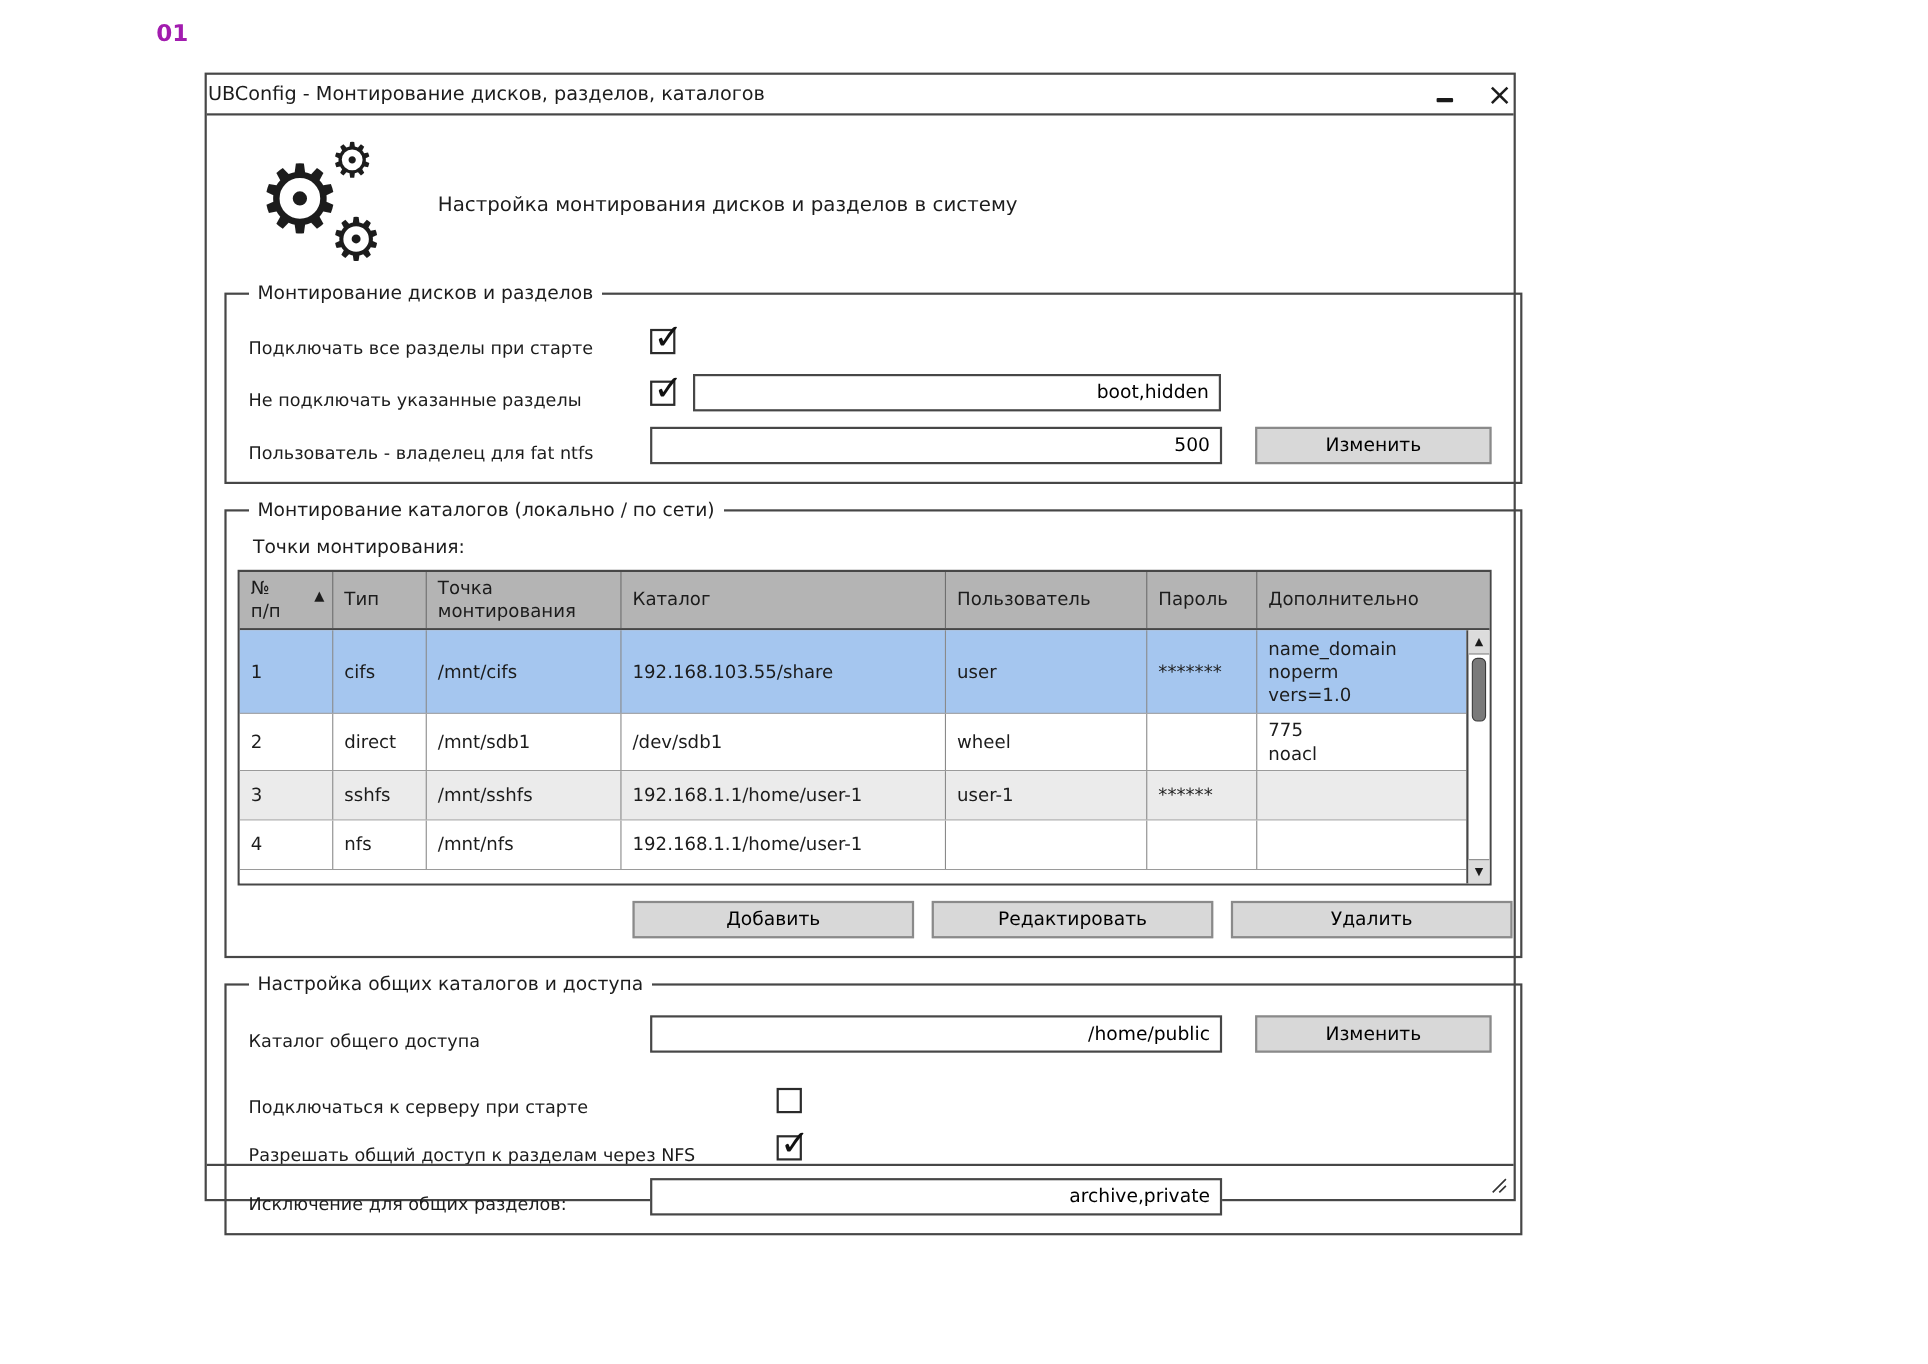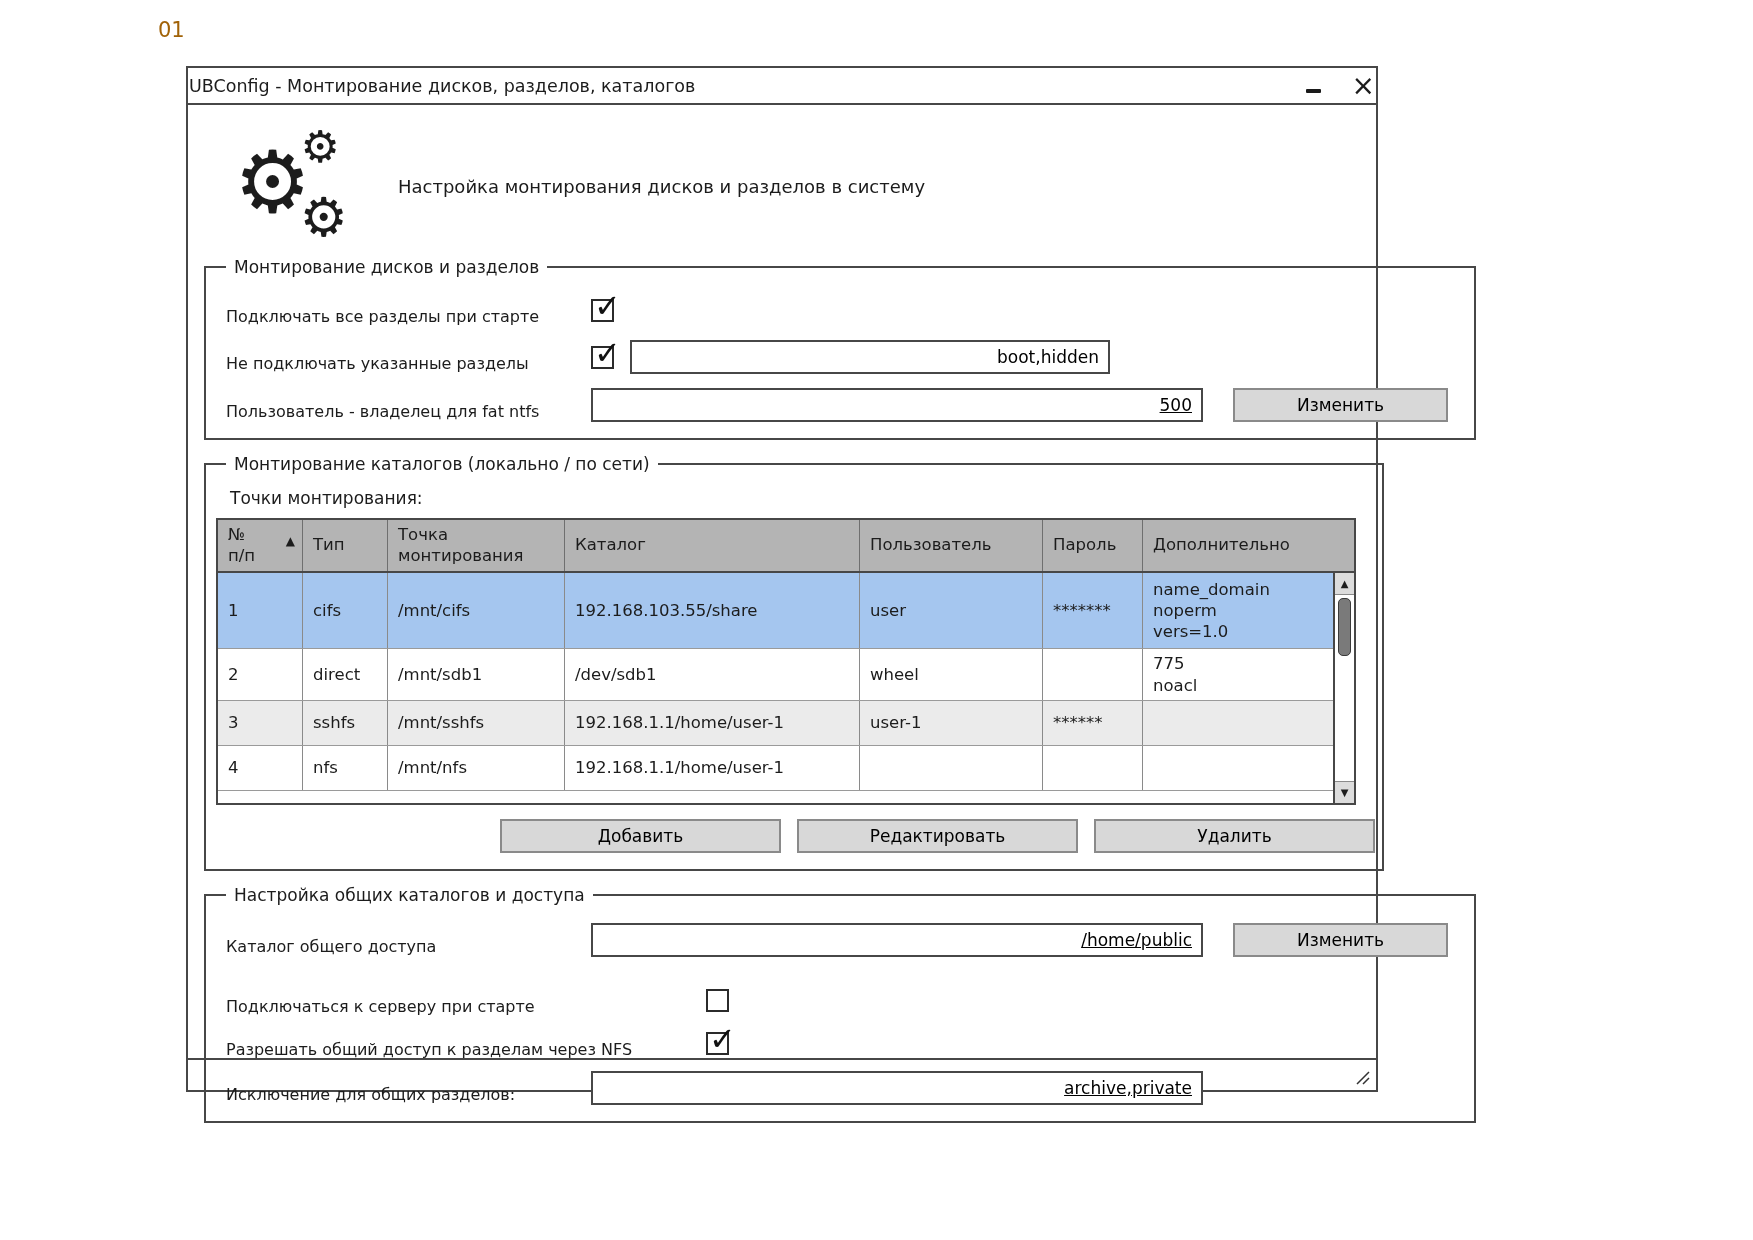--- a/index.html
+++ b/index.html
@@ -1,21 +1,21 @@
 <!DOCTYPE html>
 <html><head>
 <meta charset="utf-8">
 <style>
   * { box-sizing: border-box; }
   html,body { margin:0; padding:0; }
   body {
     width:1753px; height:1240px; position:relative; background:#ffffff;
     font-family:"DejaVu Sans","Liberation Sans",sans-serif; color:#1c1c1c;
   }
-  .page-label { position:absolute; left:158px; top:18px; font-size:21px; font-weight:normal; color:#a16207; }
+  .page-label { position:absolute; left:142px; top:18px; font-size:21px; font-weight:bold; color:#a21caf; }
 
   .window {
     position:absolute; left:186px; top:66px; width:1192px; height:1026px;
     border:2px solid #474747; background:#fff;
   }
   .titlebar { height:37px; border-bottom:2px solid #474747; display:flex; align-items:center; padding:0 1px; }
   .title { font-size:17.5px; }
   .tb-buttons { margin-left:auto; display:flex; align-items:center; gap:28px; }
   .min-btn { width:20px; height:20px; display:flex; align-items:flex-end; justify-content:center; cursor:default; }
   .min-glyph { width:15px; height:4px; background:#1a1a1a; border-radius:1px; margin-bottom:3px; }
@@ -36,21 +36,21 @@
   .flabel { font-size:16px;margin-top:12px; }
   .w365 { flex:0 0 365px; }
   .w480 { flex:0 0 480px; }
 
   .cb { width:23px; height:23px; border:2px solid #2b2b2b; position:relative; background:#fff; flex:0 0 23px; }
   .cb .tick { display:none; position:absolute; left:1px; top:-14px; font-size:32px; font-weight:600; color:#111; }
   .cb.checked .tick { display:block; }
 
   .text-input { height:34px; border:2px solid #474747; font-size:17px; padding:0 9px; font-family:inherit; background:#fff;text-align:right; }
   .in480 { width:480px; margin-left:16px; }
-  .in520 { width:612px;text-decoration:underline; }
+  .in520 { width:520px; }
 
   .btn { height:34px; background:#d8d8d8; border:2px solid #8a8a8a; font-size:17px; font-family:inherit; cursor:default; }
   .change-btn { width:215px; margin-left:30px; }
 
   .caption { font-size:17px; margin:10px 0 10px 4px; }
 
   .mount-table { border:2px solid #474747; width:1140px; margin-left:-10px; background:#fff; }
   .thead { display:grid; grid-template-columns:85px 85px 177px 295px 183px 100px 1fr; background:#b4b4b4; border-bottom:2px solid #474747; }
   .th { padding:5px 8px 5px 10px; font-size:16.5px; display:flex; align-items:center; white-space:pre-line;
         border-right:1px solid #6f6f6f; position:relative; min-height:48px; line-height:1.25; }
@@ -68,21 +68,21 @@
   .h76 { min-height:76px; } .h50 { min-height:50px; } .h45 { min-height:45px; }
   .filler { height:12px; background:#fff; }
 
   .vscroll { width:21px; border-left:2px solid #474747; display:flex; flex-direction:column; background:#fff; }
   .sb-btn { height:22px; display:flex; align-items:center; justify-content:center; font-size:10px; background:#dcdcdc; flex:0 0 22px; }
   .sb-up { border-bottom:1px solid #8a8a8a; }
   .sb-down { border-top:1px solid #8a8a8a; margin-top:auto; }
   .sb-thumb { height:58px; margin:3px 3px 0 3px; background:#7a7a7a; border:1px solid #3a3a3a; border-radius:5px; }
 
   .btn-row { display:flex; justify-content:flex-end; gap:16px; margin-top:14px; margin-right:-19px; }
-  .big-btn { width:281px; }
+  .big-btn { width:256px; }
 
   .mt28 { margin-top:28px; }
   .mt12 { margin-top:12px; }
 
   .statusbar { position:absolute; left:0; right:0; bottom:0; height:32px; border-top:2px solid #474747; }
   .resize-handle { position:absolute; right:6px; bottom:5px; width:18px; height:18px; }
 </style>
 </head>
 <body>
 

